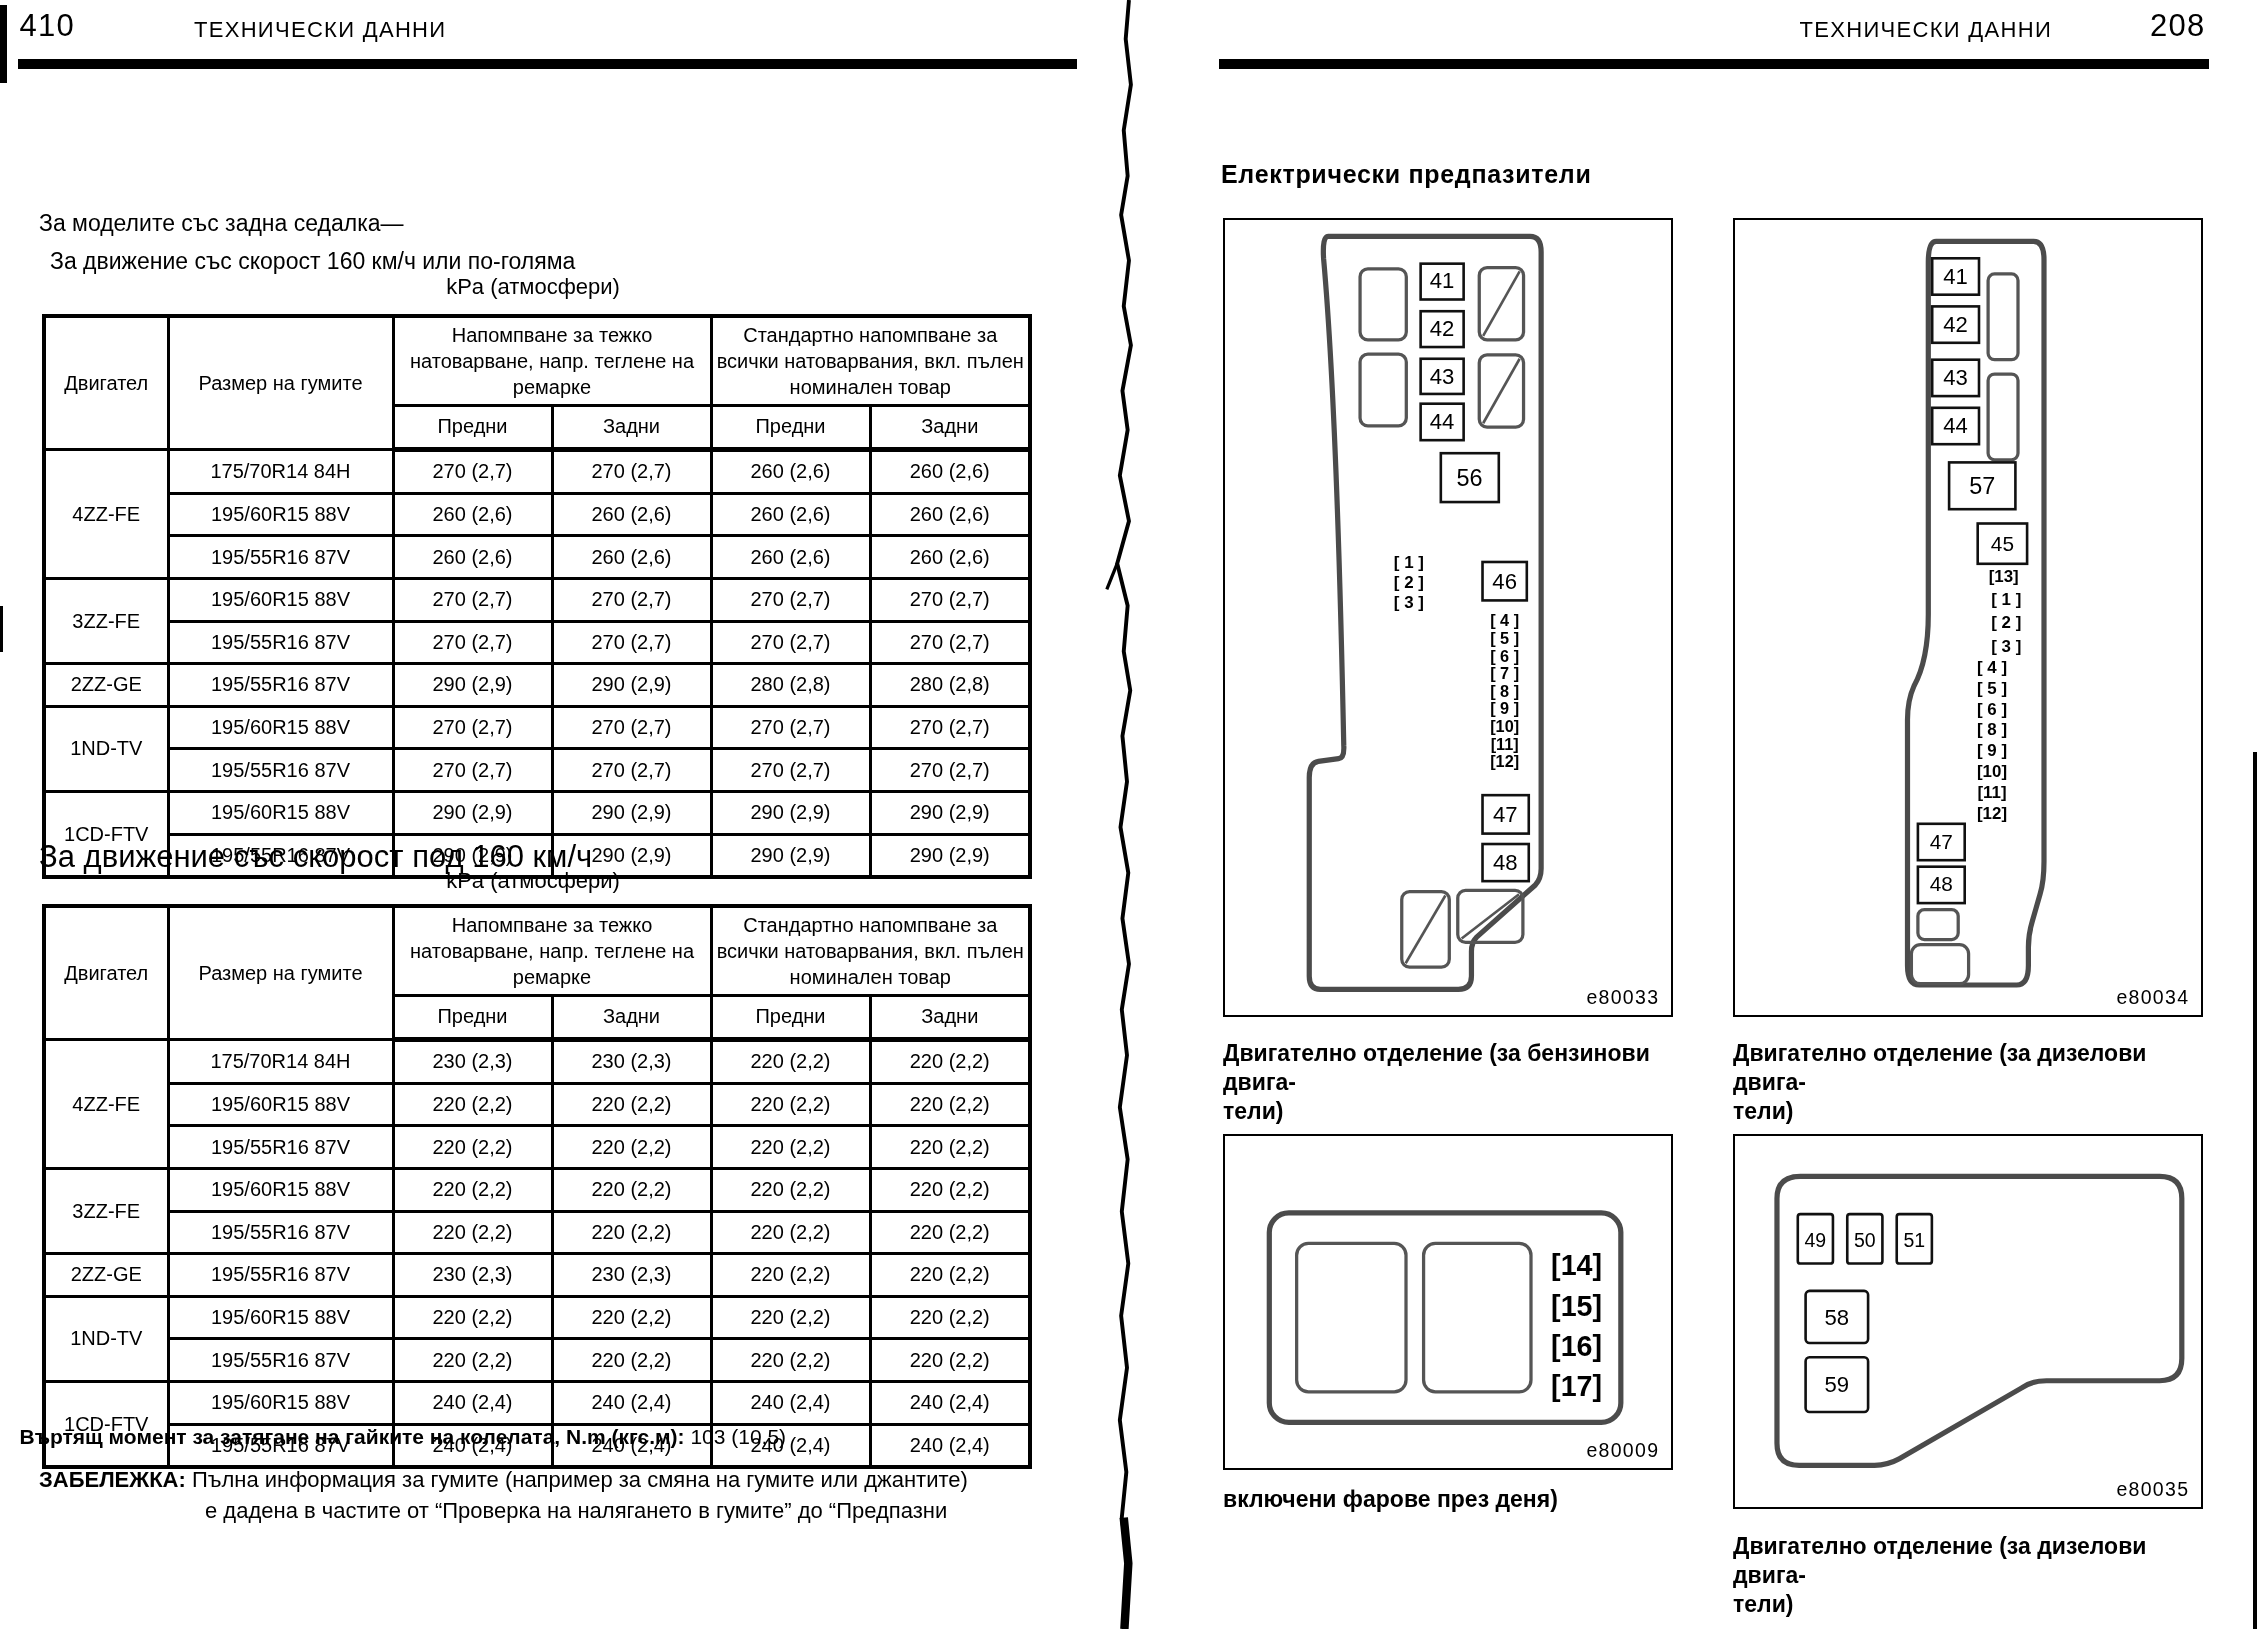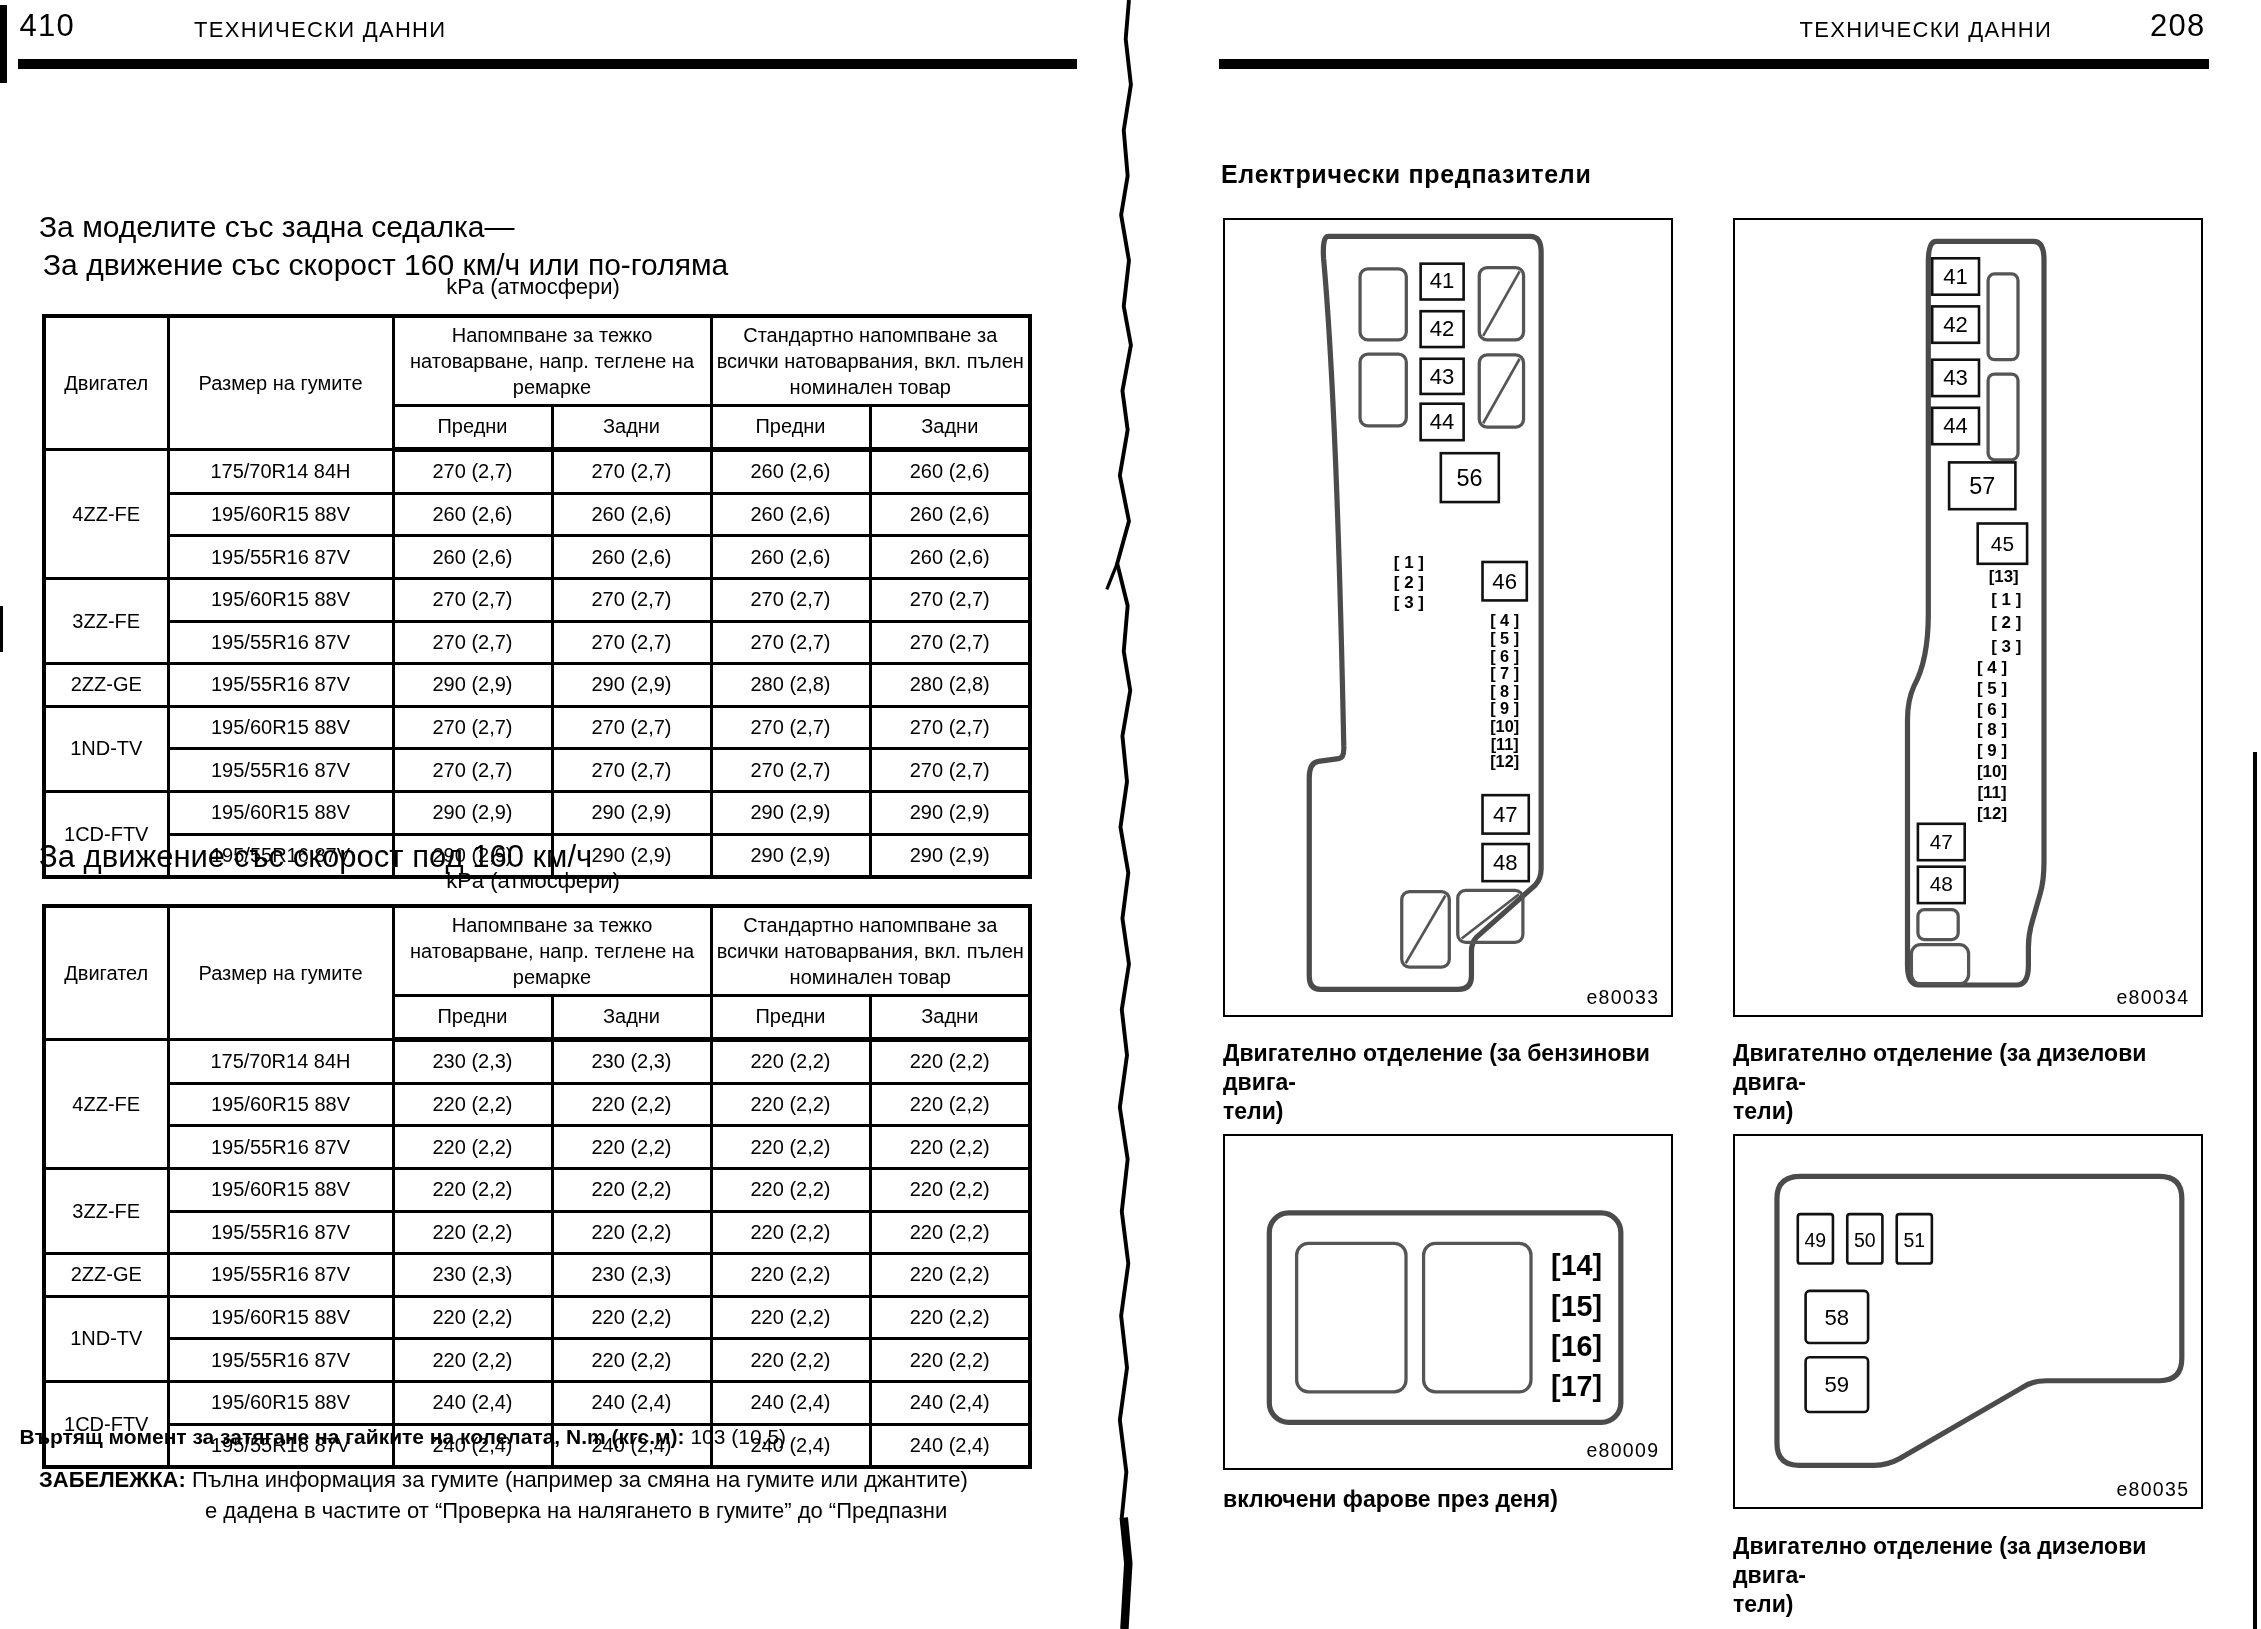--- a/index.html
+++ b/index.html
@@ -7,21 +7,21 @@
     width:2261px;height:1629px;position:relative;background:#ffffff;
     font-family:"Liberation Sans", sans-serif;color:#000;overflow:hidden;
     -webkit-font-smoothing:antialiased;
   }
   .abs{position:absolute;}
   
   .page-num{font-size:31px;font-weight:500;letter-spacing:1.3px;}
   .page-head{font-size:22px;font-weight:400;letter-spacing:1.3px;}
   .head-rule{height:10.4px;background:#000;}
   
-  .intro{font-size:30px;}
+  .intro{font-size:23px;}
   .unit{font-size:22px;text-align:center;}
   .subtitle{font-size:31px;}
   .torque{font-size:21px;}
   .torque b{font-weight:700;}
   .note{font-size:22px;line-height:31px;}
   .note .lbl{font-weight:700;}
   .note .ind{padding-left:166px;}
   
   table.press{border-collapse:collapse;table-layout:fixed;width:985px;
     border:4.6px solid #000;font-size:20px;}
@@ -48,21 +48,21 @@
   .mark{background:#000;}
 </style>
 </head>
 <body>
 
 <div class="abs page-num" style="left:19.5px;top:7.8px;">410</div>
 <div class="abs page-head" style="left:194px;top:17px;">ТЕХНИЧЕСКИ ДАННИ</div>
 <div class="abs head-rule" style="left:18px;top:59px;width:1059px;"></div>
 
 <div class="abs intro" style="left:39px;top:210px;">За моделите със задна седалка—</div>
-<div class="abs intro" style="left:43px;top:248px;">За движение със скорост 160 км/ч или по-голяма</div>
+<div class="abs intro" style="left:50px;top:248px;">За движение със скорост 160 км/ч или по-голяма</div>
 <div class="abs unit" style="left:39px;top:274px;width:988px;">kPa (атмосфери)</div>
 
 <table class="press abs" style="left:42px;top:314px;">
   <colgroup>
       <col style="width:124px">
       <col style="width:225px">
       <col style="width:159px">
       <col style="width:159px">
       <col style="width:159px">
       <col style="width:160px">

